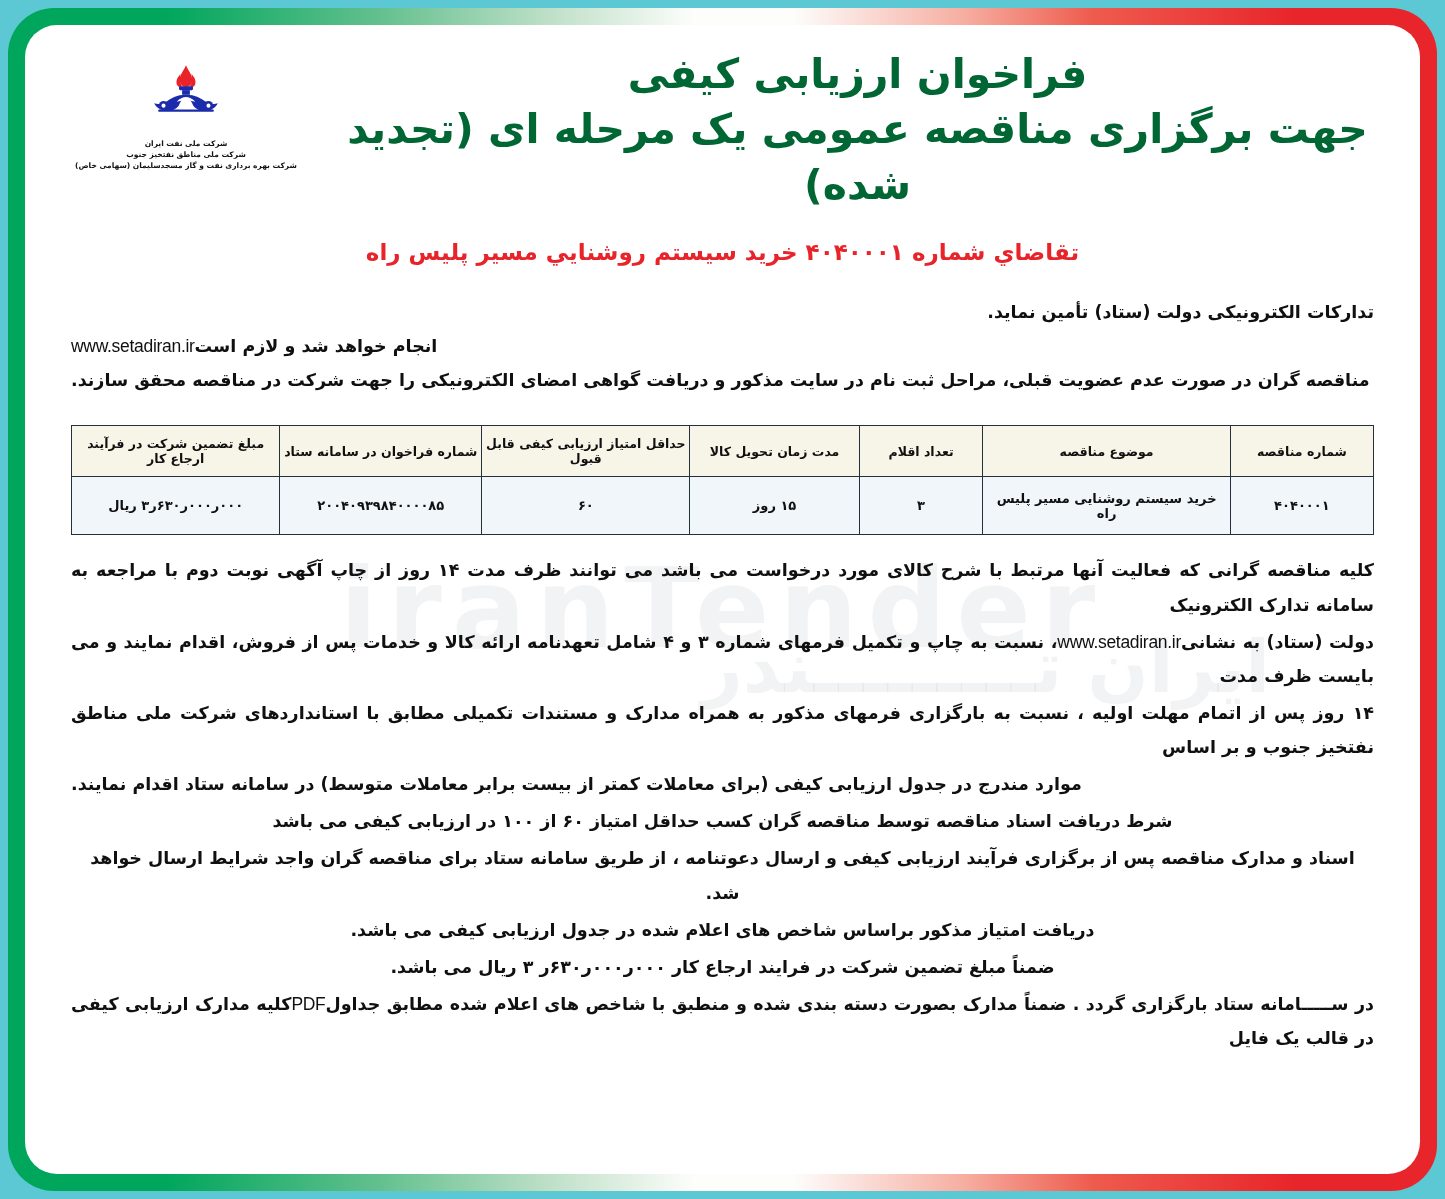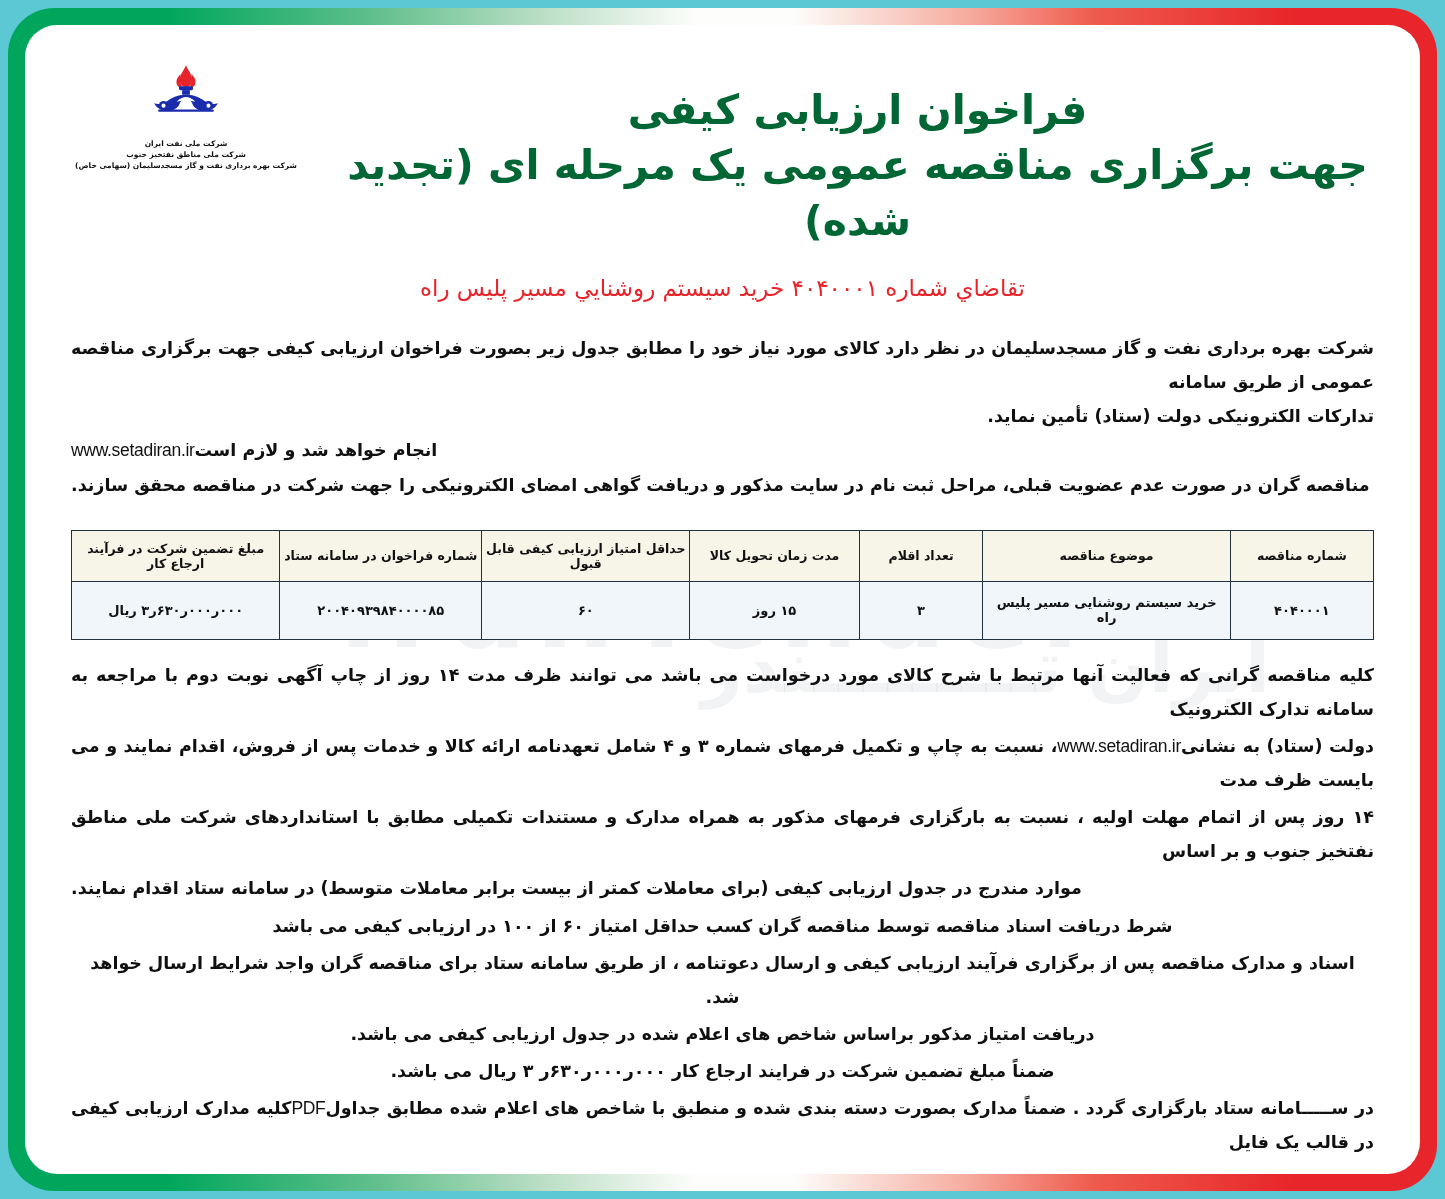--- a/index.html
+++ b/index.html
@@ -95,36 +95,36 @@
 
   .logo-caption {
     margin-top: 14px;
     font-size: 7.5px;
     line-height: 1.45;
     color: #121212;
     font-weight: bold;
     letter-spacing: 0;
   }
 
-  .title-box { flex: 1 1 auto; text-align: center; padding-left: 40px; margin-top: 36px; }
+  .title-box { flex: 1 1 auto; text-align: center; padding-left: 40px; }
 
   .title-l1, .title-l2 {
     color: #006633;
     font-weight: bold;
     letter-spacing: -1px;
   }
   .title-l1 { font-size: 41px; line-height: 1.35; }
   .title-l2 { font-size: 41px; line-height: 1.35; }
 
   .subtitle {
     margin-top: 26px;
     text-align: center;
     color: #e8232a;
     font-size: 23px;
-    font-weight: normal;
+    font-weight: bold;
     letter-spacing: -0.2px;
   }
 
   
   .intro { margin-top: 30px; }
 
   .para {
     font-size: 17.5px;
     line-height: 1.95;
     color: #101010;
@@ -207,21 +207,20 @@
 
         <div class="title-box">
           <div class="title-l1">فراخوان ارزیابی کیفی</div>
           <div class="title-l2">جهت برگزاری مناقصه عمومی یک مرحله ای (تجدید شده)</div>
         </div>
       </div>
 
       <div class="subtitle">تقاضاي شماره ۴۰۴۰۰۰۱ خرید سیستم روشنايي مسیر پلیس راه</div>
 
       <div class="intro">
-        <div class="para">شرکت بهره برداری نفت و گاز مسجدسلیمان در نظر دارد کالای مورد نیاز خود را مطابق جدول زیر بصورت فراخوان ارزیابی کیفی جهت برگزاری مناقصه عمومی از طریق سامانه</div>
         <div class="para right">تدارکات الکترونیکی دولت (ستاد) تأمین نماید.</div>
         <div class="para left"><span>انجام خواهد شد و لازم است</span><span class="ltr">www.setadiran.ir</span></div>
         <div class="para left">مناقصه گران در صورت عدم عضویت قبلی، مراحل ثبت نام در سایت مذکور و دریافت گواهی امضای الکترونیکی را جهت شرکت در مناقصه محقق سازند.</div>
       </div>
 
       <table class="tender">
         <thead>
           <tr>
             <th style="width:11%">شماره مناقصه</th>
             <th style="width:19%">موضوع مناقصه</th>

